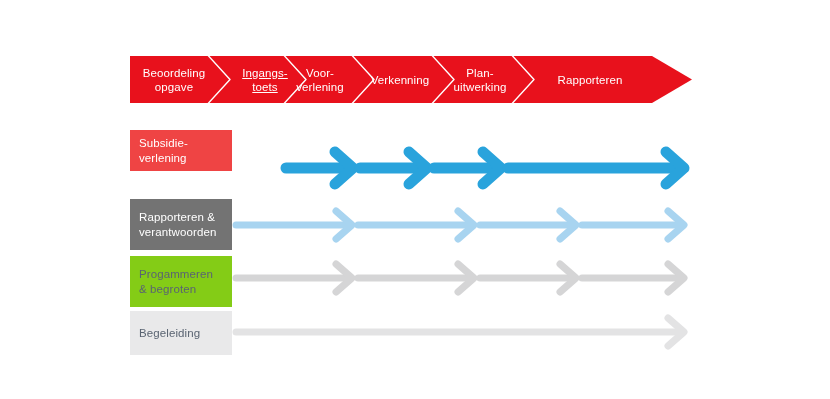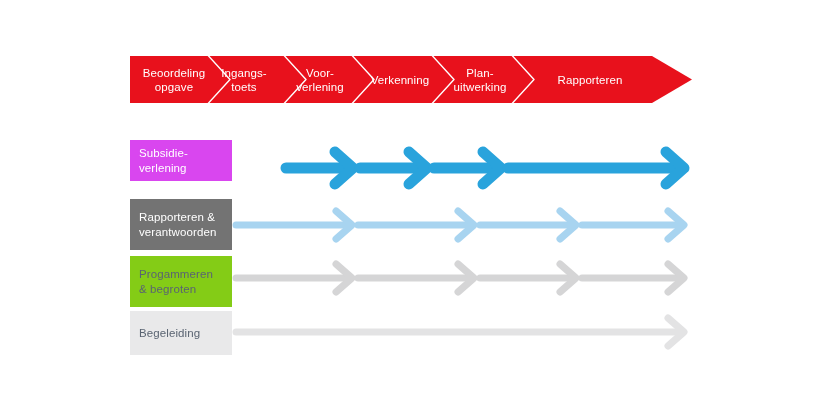--- a/index.html
+++ b/index.html
@@ -56,21 +56,21 @@
     width: 102px;
     box-sizing: border-box;
     padding: 0 9px;
     display: flex;
     align-items: center;
     font-size: 11.5px;
     line-height: 15px;
     letter-spacing: 0.1px;
     white-space: pre-line;
   }
-  .row-label.r1 { top: 140px; height: 41px; background: #d946ef; color: #ffffff; }
+  .row-label.r1 { top: 130px; height: 41px; background: #ef4444; color: #ffffff; }
   .row-label.r2 { top: 199px; height: 51px; background: #737373; color: #ffffff; }
   .row-label.r3 { top: 256px; height: 51px; background: #84cc16; color: #5a6472; }
   .row-label.r4 { top: 311px; height: 44px; background: #e9e9ea; color: #5a6472; align-items: center; }
 
   
   .arrow-row {
     position: absolute;
     left: 232px;
     width: 470px;
     height: 60px;
@@ -108,21 +108,21 @@
         <path d="M74,-5 L100,23.5 L74,52"></path>
         <path d="M150,-5 L176,23.5 L150,52"></path>
         <path d="M218,-5 L244,23.5 L218,52"></path>
         <path d="M298,-5 L324,23.5 L298,52"></path>
         <path d="M378,-5 L404,23.5 L378,52"></path>
       </g>
     </svg>
 
     <div class="phase-label" style="left:6px;  width:76px;">Beoordeling
 opgave</div>
-    <div class="phase-label" style="left:83px; width:62px;">Ingangs-
+    <div class="phase-label" style="left:104px; width:62px;text-decoration:underline;">Ingangs-
 toets</div>
     <div class="phase-label" style="left:156px; width:68px;">Voor-
 verlening</div>
     <div class="phase-label" style="left:234px; width:72px;">Verkenning</div>
     <div class="phase-label" style="left:314px; width:72px;">Plan-
 uitwerking</div>
     <div class="phase-label" style="left:400px; width:120px;">Rapporteren</div>
   </div>
 
   <div class="row-label r1">

